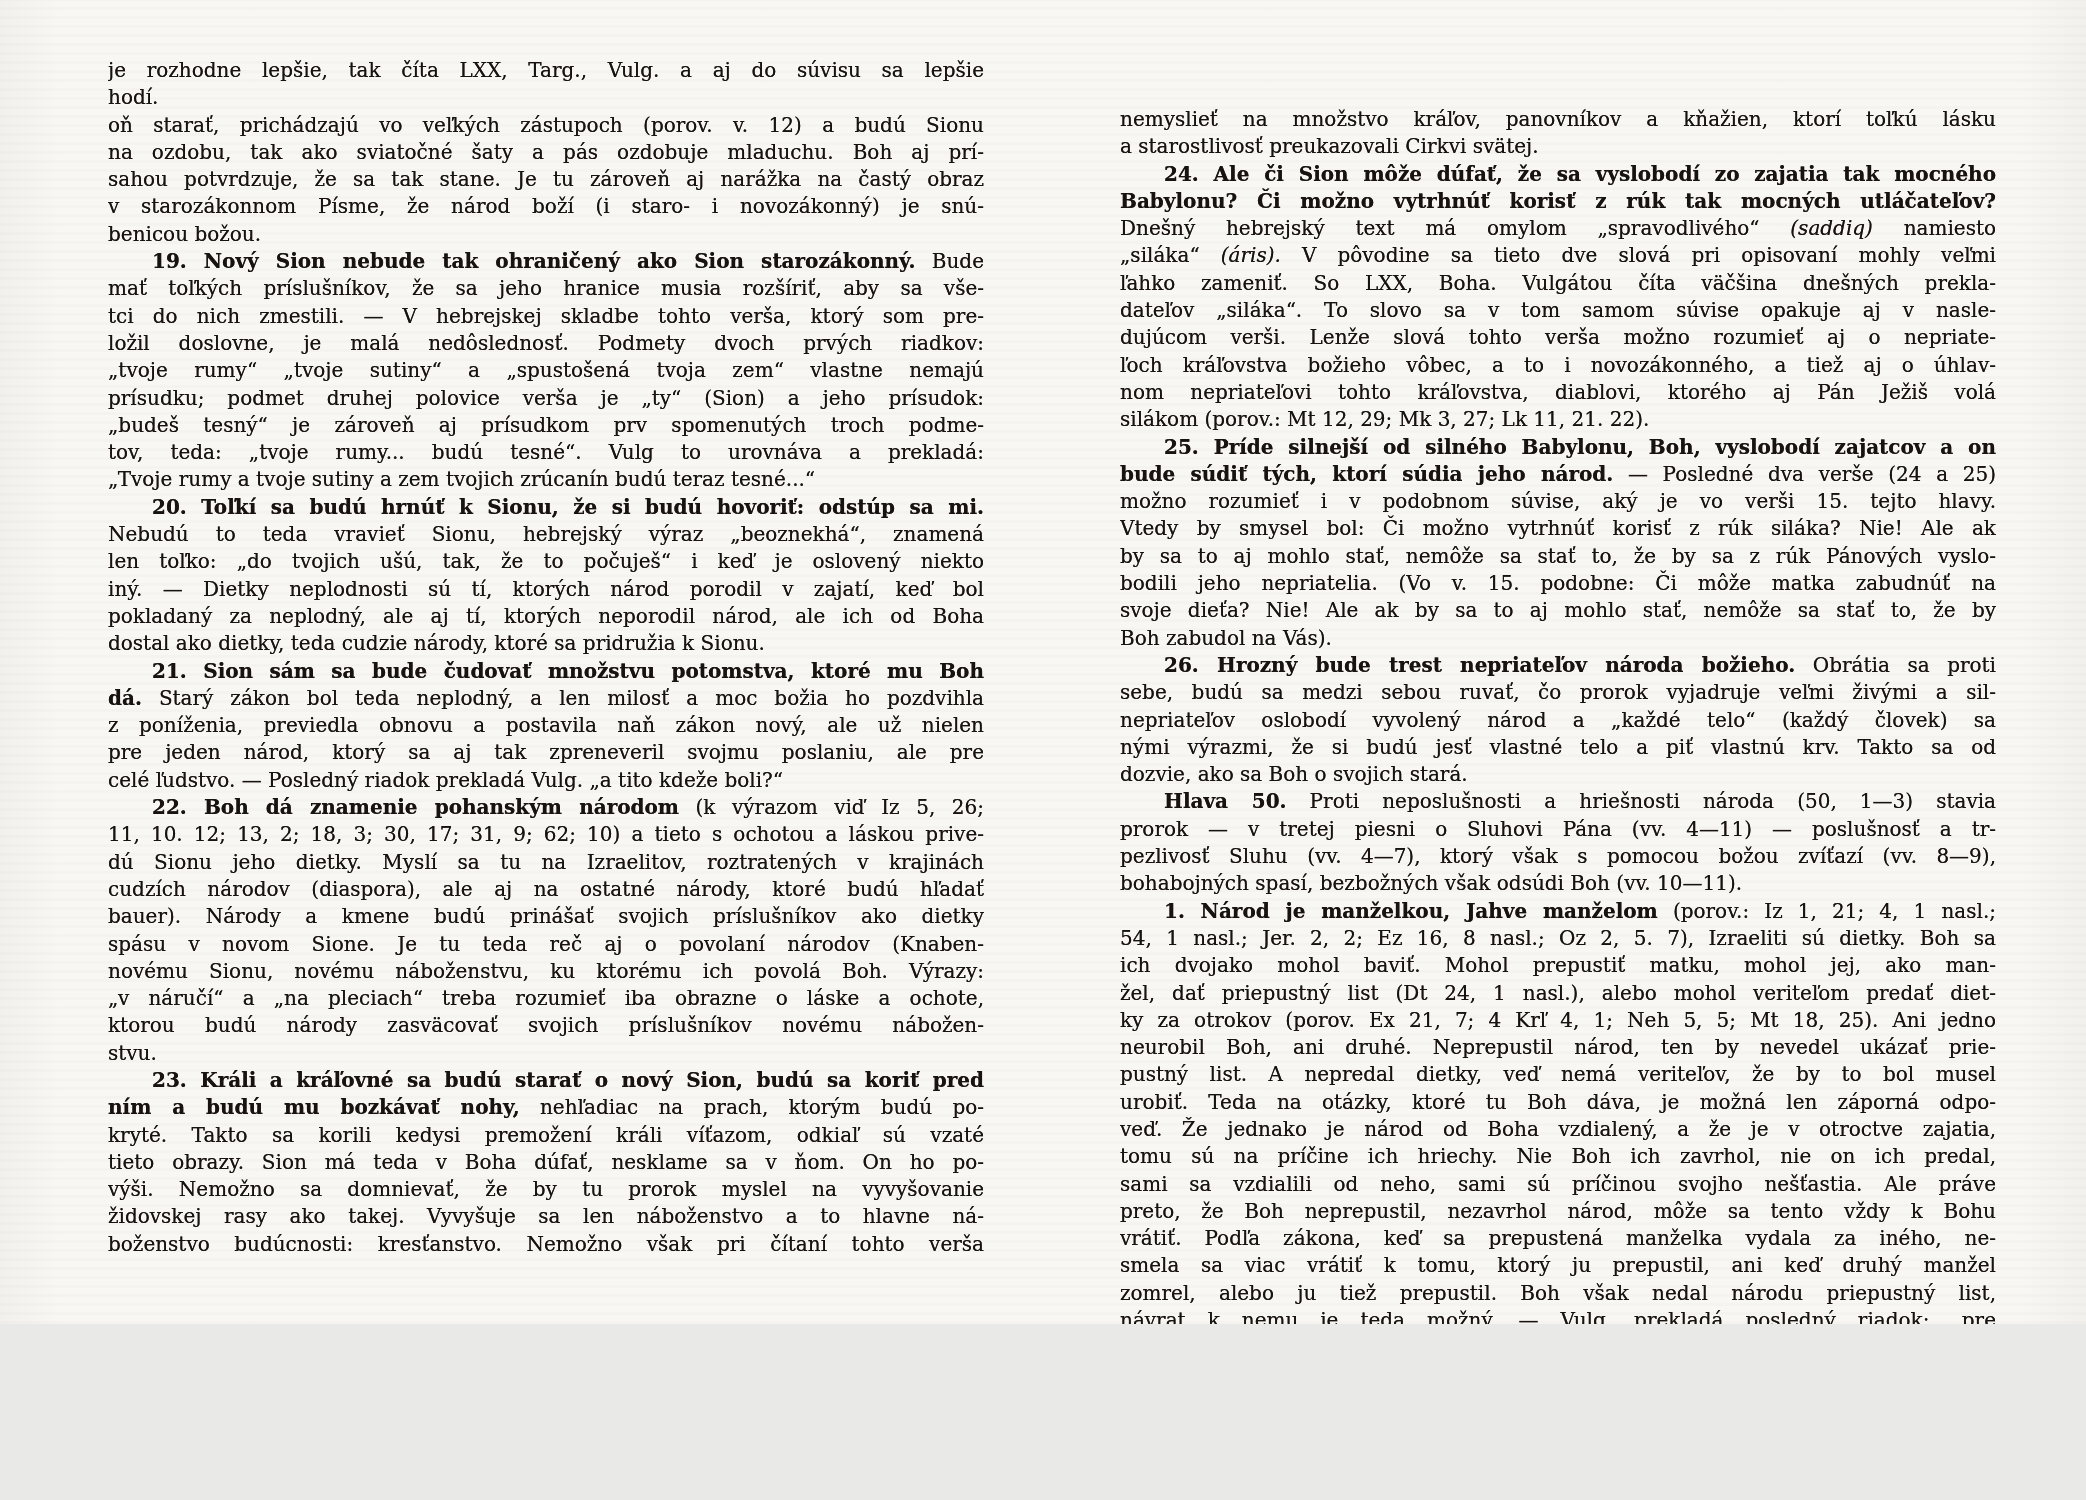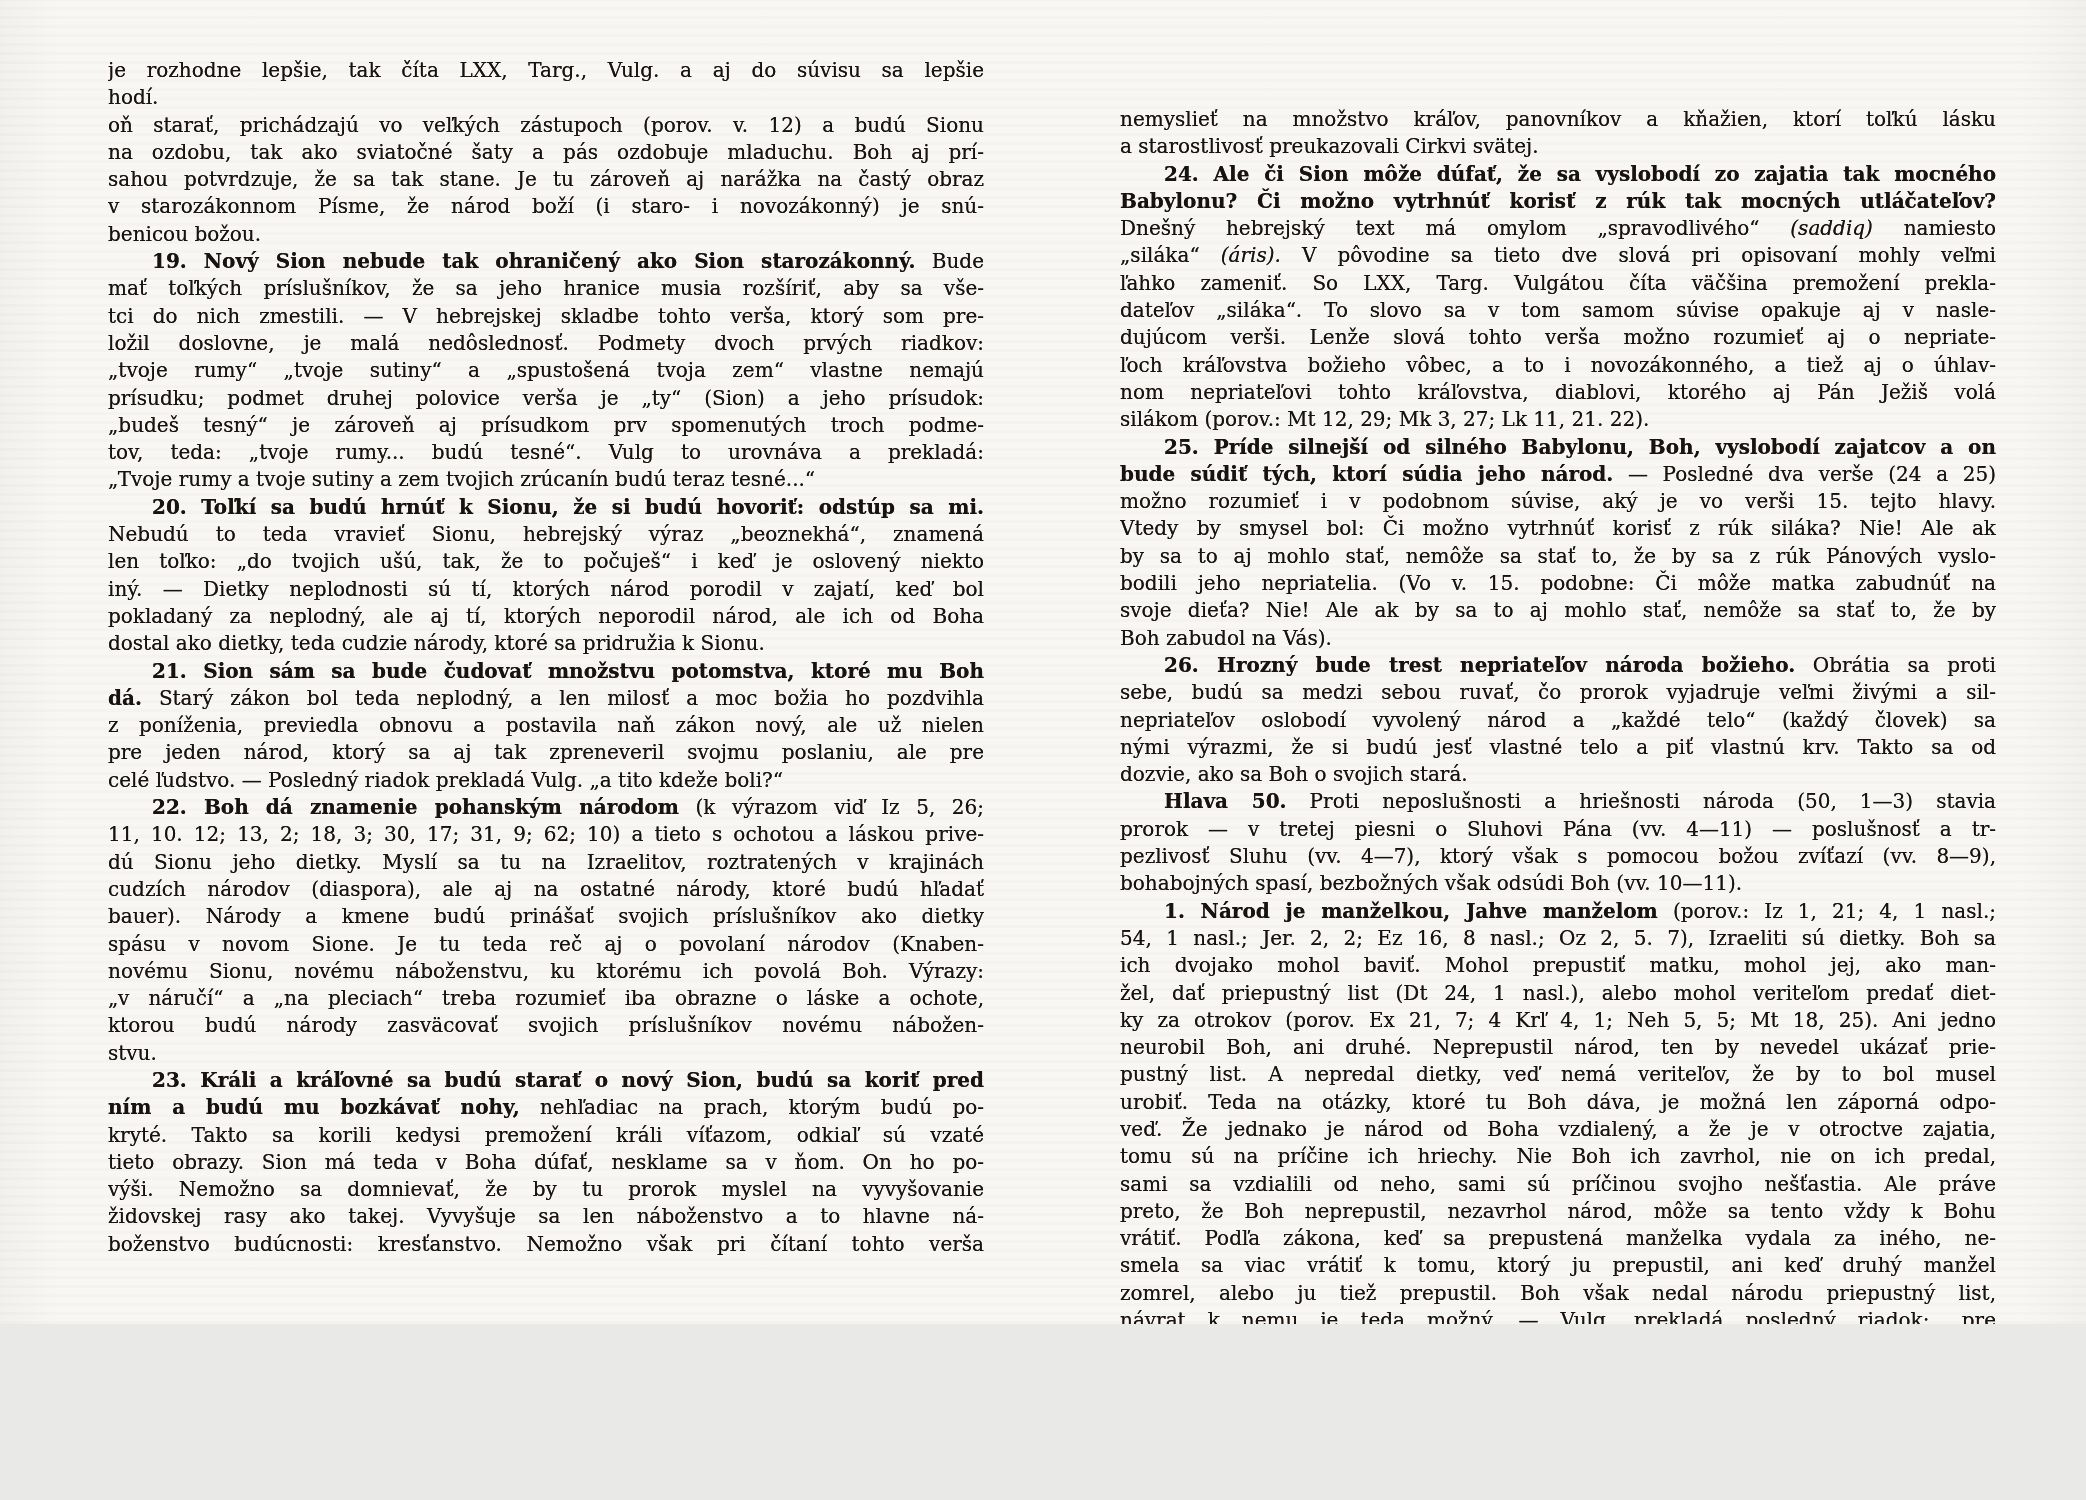--- a/index.html
+++ b/index.html
@@ -101,21 +101,21 @@
       <div class="line"><span>boženstvo budúcnosti: kresťanstvo. Nemožno však pri čítaní tohto verša</span></div>
     </div>
 
   <div class="col col-right">
       <div class="line"><span>nemyslieť na množstvo kráľov, panovníkov a kňažien, ktorí toľkú lásku</span></div>
       <div class="line last"><span>a starostlivosť preukazovali Cirkvi svätej.</span></div>
       <div class="line ind"><span class="bd">24. Ale či Sion môže dúfať, že sa vyslobodí zo zajatia tak mocného</span></div>
       <div class="line"><span class="bd">Babylonu? Či možno vytrhnúť korisť z rúk tak mocných utláčateľov?</span></div>
       <div class="line"><span>Dnešný hebrejský text má omylom „spravodlivého“ </span><span class="it">(saddiq)</span><span> namiesto</span></div>
       <div class="line"><span>„siláka“ </span><span class="it">(áris).</span><span> V pôvodine sa tieto dve slová pri opisovaní mohly veľmi</span></div>
-      <div class="line"><span>ľahko zameniť. So LXX, Targ. Vulgátou číta väčšina premožení prekla-</span></div>
+      <div class="line"><span>ľahko zameniť. So LXX, Boha. Vulgátou číta väčšina dnešných prekla-</span></div>
       <div class="line"><span>dateľov „siláka“. To slovo sa v tom samom súvise opakuje aj v nasle-</span></div>
       <div class="line"><span>dujúcom verši. Lenže slová tohto verša možno rozumieť aj o nepriate-</span></div>
       <div class="line"><span>ľoch kráľovstva božieho vôbec, a to i novozákonného, a tiež aj o úhlav-</span></div>
       <div class="line"><span>nom nepriateľovi tohto kráľovstva, diablovi, ktorého aj Pán Ježiš volá</span></div>
       <div class="line last"><span>silákom (porov.: Mt 12, 29; Mk 3, 27; Lk 11, 21. 22).</span></div>
       <div class="line ind"><span class="bd">25. Príde silnejší od silného Babylonu, Boh, vyslobodí zajatcov a on</span></div>
       <div class="line"><span class="bd">bude súdiť tých, ktorí súdia jeho národ.</span><span> — Posledné dva verše (24 a 25)</span></div>
       <div class="line"><span>možno rozumieť i v podobnom súvise, aký je vo verši 15. tejto hlavy.</span></div>
       <div class="line"><span>Vtedy by smysel bol: Či možno vytrhnúť korisť z rúk siláka? Nie! Ale ak</span></div>
       <div class="line"><span>by sa to aj mohlo stať, nemôže sa stať to, že by sa z rúk Pánových vyslo-</span></div>

